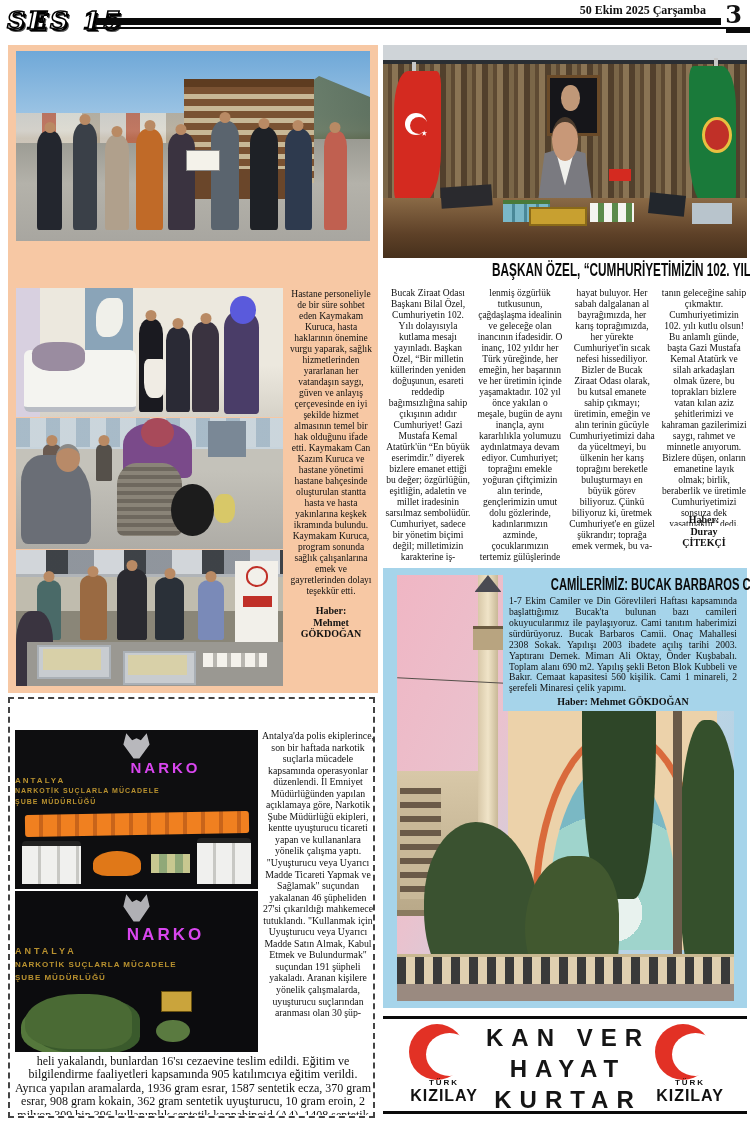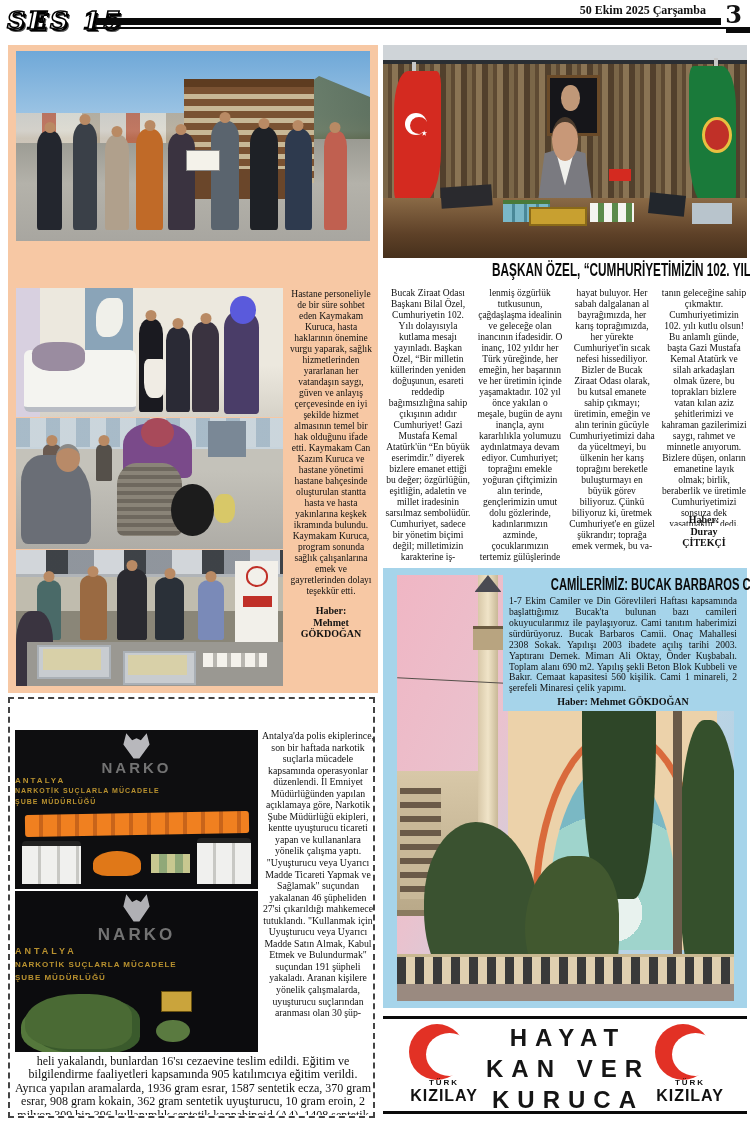--- a/index.html
+++ b/index.html
@@ -26,22 +26,22 @@
                  width:11px;height:11px;border-radius:50%;background:#b98a64;}
   
   .crescent{position:absolute;width:56px;height:56px;border-radius:50%;background:#e23125;}
   .crescent:after{content:"";position:absolute;left:17px;top:9px;width:47px;height:43px;
                   border-radius:50%;background:#fff;}
   .kz-top{font-family:"Liberation Sans",sans-serif;font-weight:bold;font-size:8px;letter-spacing:2px;text-align:center;}
   .kz-bot{font-family:"Liberation Sans",sans-serif;font-weight:bold;font-size:16px;letter-spacing:1px;text-align:center;}
   .blood{font-family:"Liberation Sans",sans-serif;font-weight:bold;font-size:24px;
          letter-spacing:8px;text-align:center;line-height:31px;color:#151515;}
   
-  .narko-brand{font-family:"Liberation Sans",sans-serif;font-weight:bold;color:#737373;
-               letter-spacing:3px;text-align:center;}
+  .narko-brand{font-family:"Liberation Sans",sans-serif;font-weight:bold;color:#d946ef;
+               letter-spacing:3px;text-align:center;margin-left:29px;}
   .gold-line{font-family:"Liberation Sans",sans-serif;font-weight:bold;color:#b8912f;text-align:left;}
 </style>
 </head>
 <body>
 
 <div id="page">
 
   <div class="abs" style="left:0;top:0;width:750px;height:40px;">
     <div class="abs logo" style="left:7px;top:6px;">SES 15</div>
     <div class="abs" style="left:96px;top:18px;width:625px;height:7px;background:#0a0a0a;"></div>
@@ -231,23 +231,23 @@
   </div>
 
   <div class="abs" style="left:383px;top:1016px;width:364px;height:3px;background:#0a0a0a;"></div>
   <div class="abs" style="left:383px;top:1022px;width:364px;height:86px;background:#fff;">
     <div class="abs" style="left:16px;top:2px;width:90px;height:82px;">
       <div class="crescent" style="left:10px;top:0;"></div>
       <div class="kz-top" style="position:absolute;left:0;top:54px;width:90px;">TÜRK</div>
       <div class="kz-bot" style="position:absolute;left:0;top:63px;width:90px;">KIZILAY</div>
     </div>
     <div class="abs blood" style="left:100px;top:0px;width:170px;">
+      <div>KAN VER</div>
       <div>HAYAT</div>
-      <div>KAN VER</div>
-      <div>KURUCA</div>
+      <div>KURTAR</div>
     </div>
     <div class="abs" style="left:262px;top:2px;width:90px;height:82px;">
       <div class="crescent" style="left:10px;top:0;"></div>
       <div class="kz-top" style="position:absolute;left:0;top:54px;width:90px;">TÜRK</div>
       <div class="kz-bot" style="position:absolute;left:0;top:63px;width:90px;">KIZILAY</div>
     </div>
   </div>
   <div class="abs" style="left:383px;top:1111px;width:364px;height:3px;background:#0a0a0a;"></div>
 
 </div>

